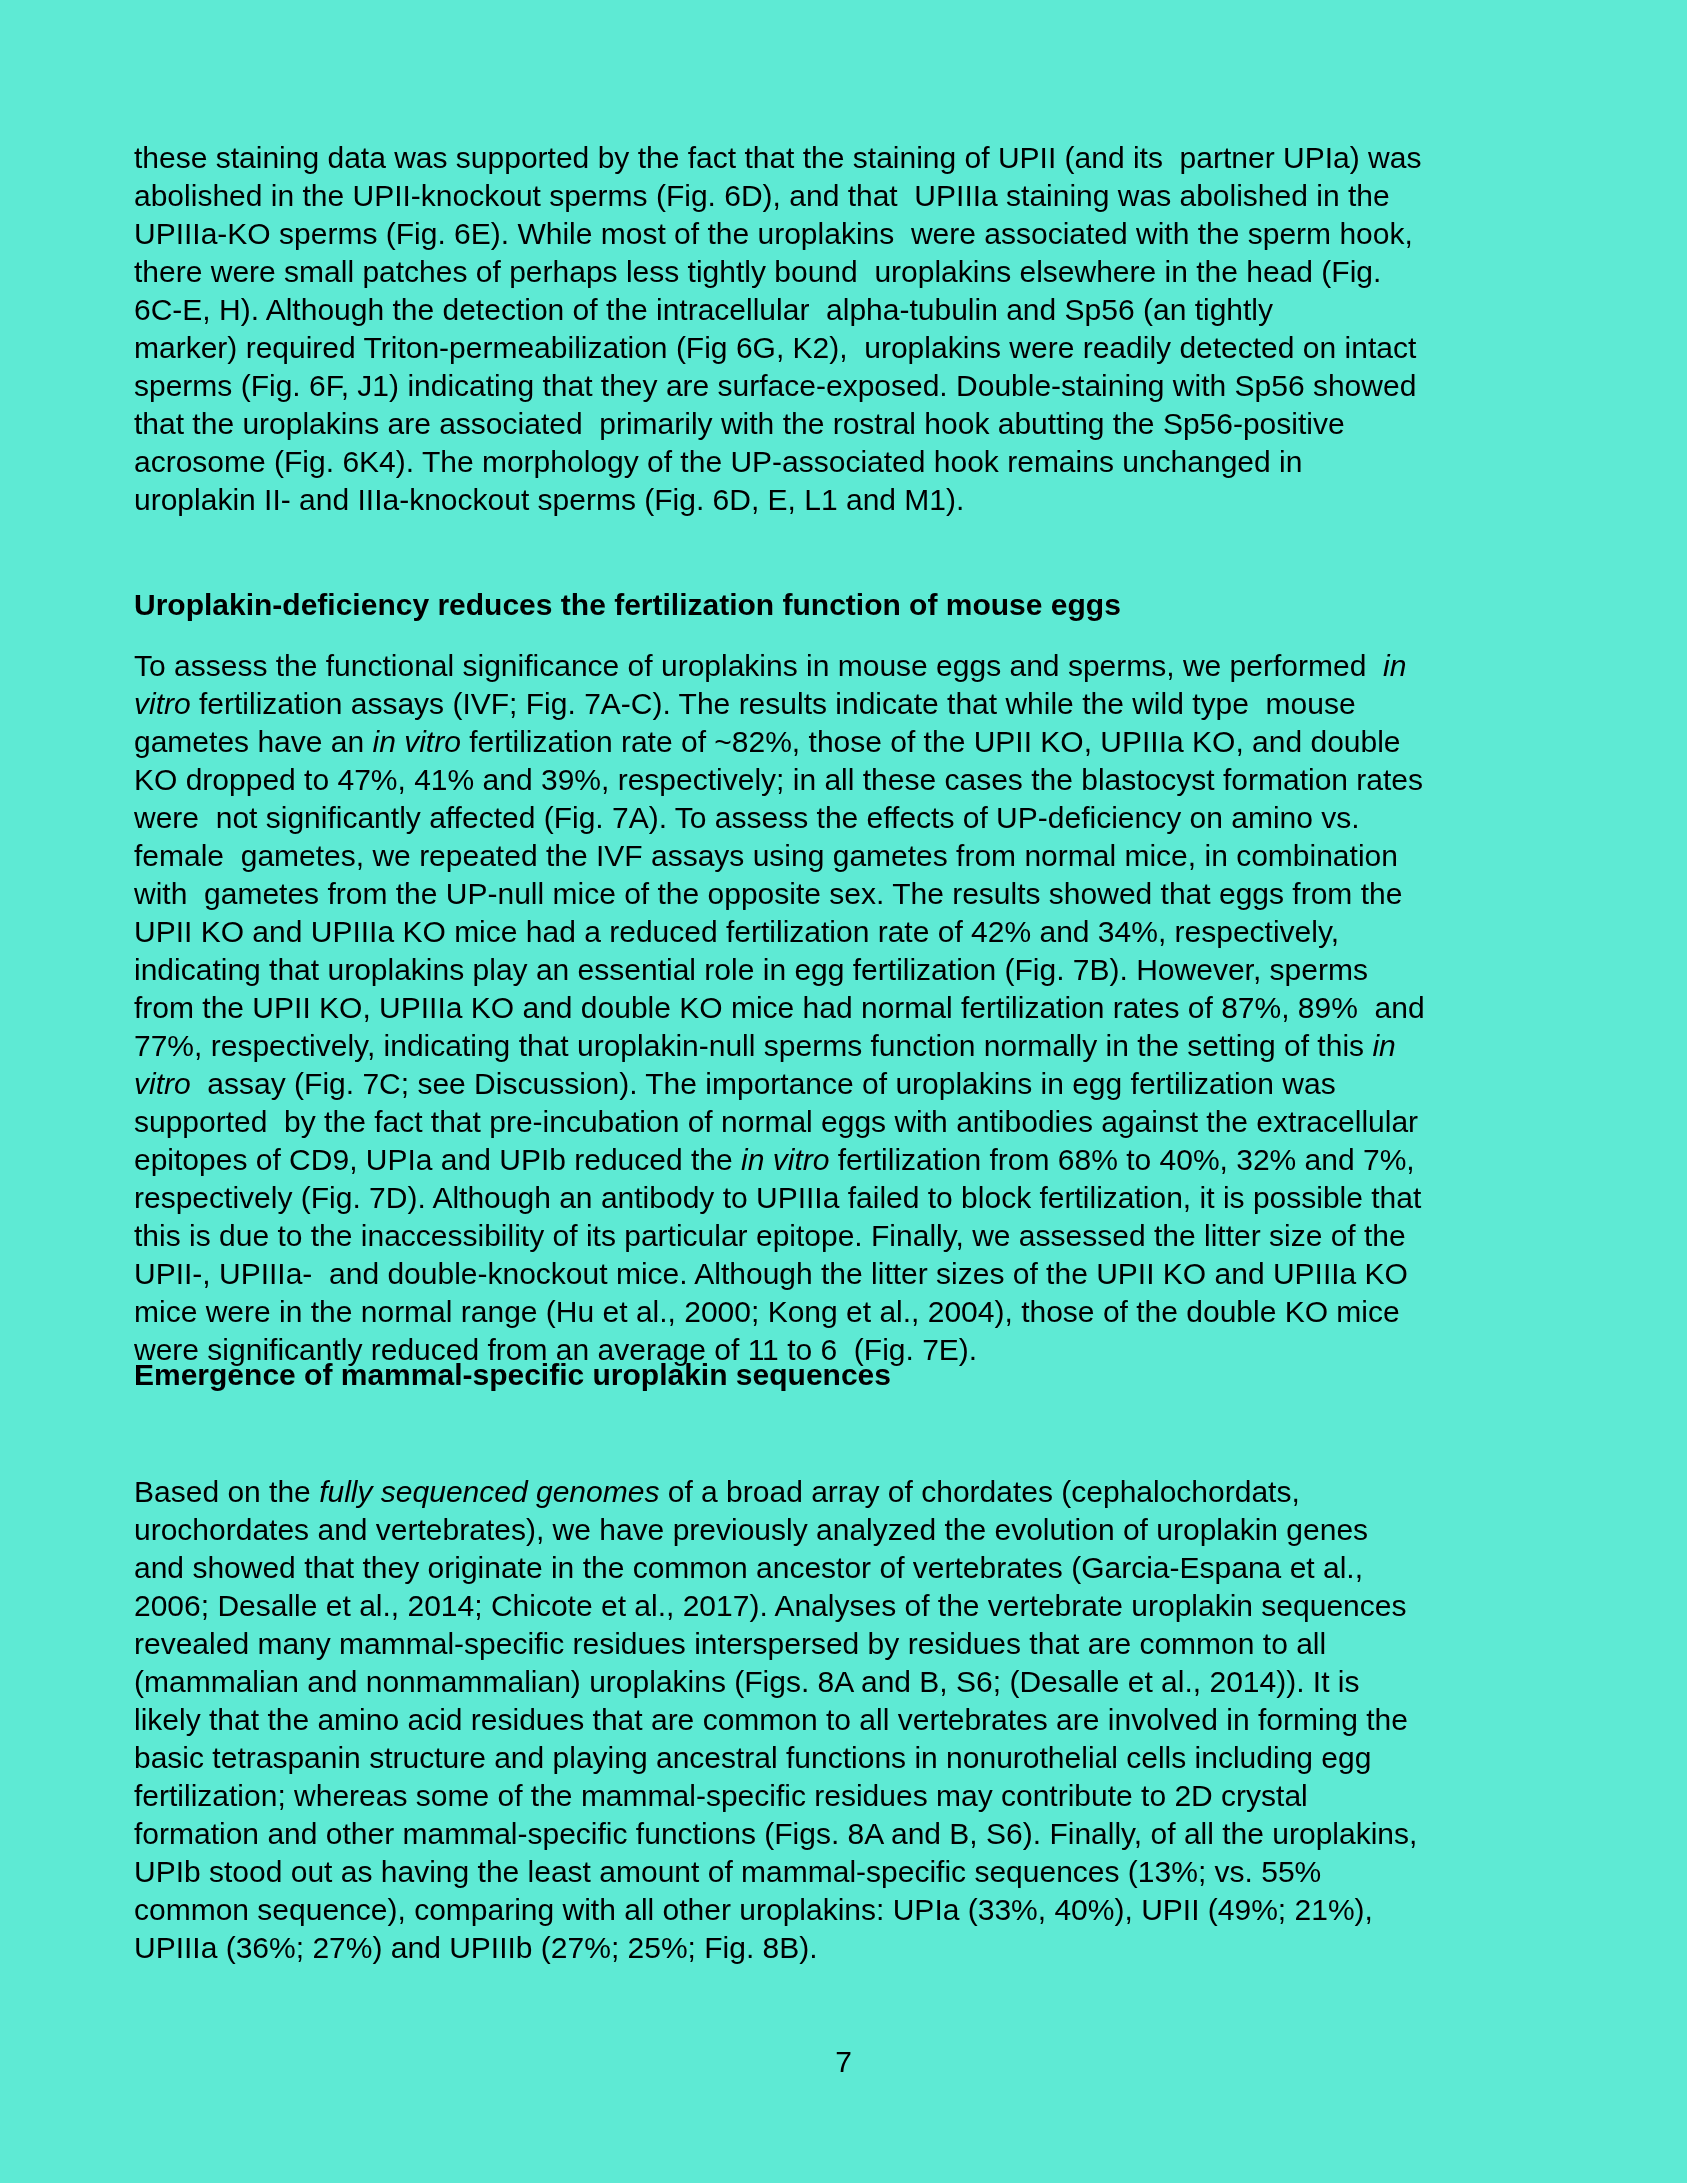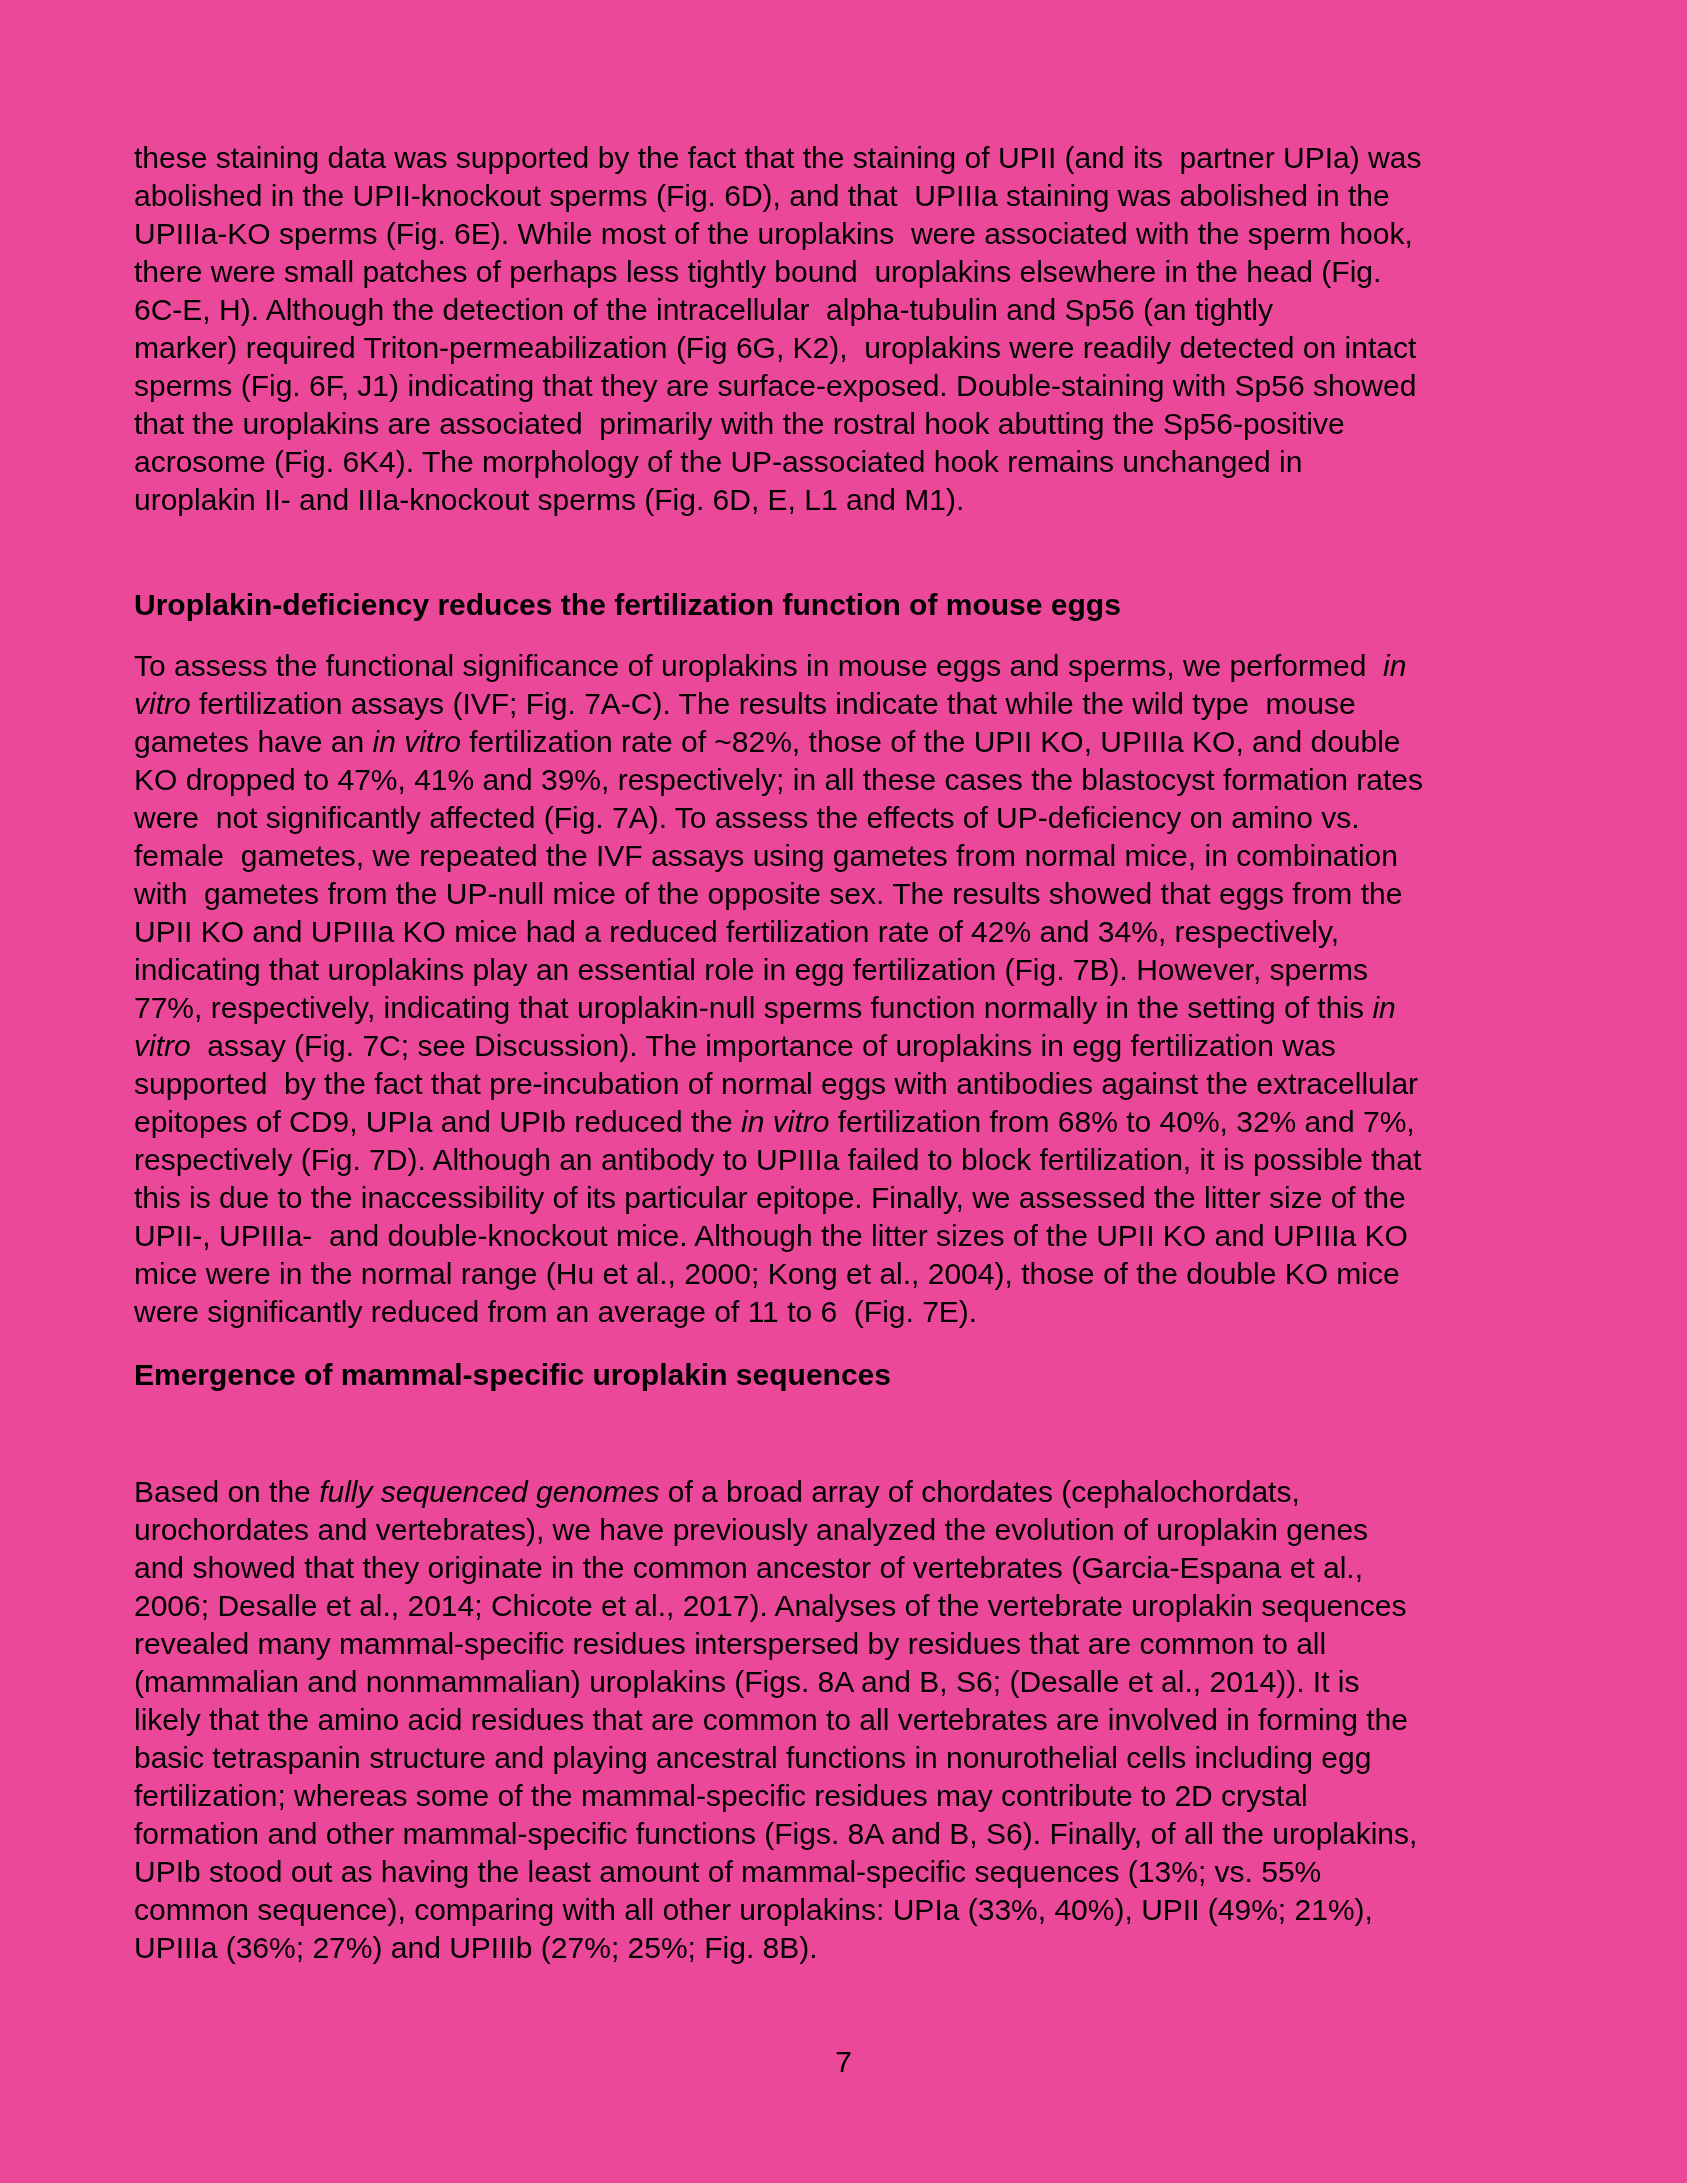--- a/index.html
+++ b/index.html
@@ -1,20 +1,20 @@
 <!DOCTYPE html>
 <html style="font-size:10.6px"><head>
 <meta charset="utf-8">
 <style>
   html,body{margin:0;padding:0;background:#ffffff;}
   .page{
     position:relative;
     width:1687px;
     height:2183px;
-    background:#ec4899;
+    background:#5eead4;
     color:#000000;
     font-family:"Liberation Sans", sans-serif;
     overflow:hidden;
   }
   .block{position:absolute;left:134px;width:1462px;}
   .line{
     height:38px;
     line-height:38px;
     font-size:30px;
     white-space:pre;
@@ -60,20 +60,21 @@
       <div class="block paragraph" id="b2">
         <div class="line">To assess the functional significance of uroplakins in mouse eggs and sperms, we performed  <i>in</i></div>
         <div class="line"><i>vitro</i> fertilization assays (IVF; Fig. 7A-C). The results indicate that while the wild type  mouse</div>
         <div class="line">gametes have an <i>in vitro</i> fertilization rate of ~82%, those of the UPII KO, UPIIIa KO, and double</div>
         <div class="line">KO dropped to 47%, 41% and 39%, respectively; in all these cases the blastocyst formation rates</div>
         <div class="line">were  not significantly affected (Fig. 7A). To assess the effects of UP-deficiency on amino vs.</div>
         <div class="line">female  gametes, we repeated the IVF assays using gametes from normal mice, in combination</div>
         <div class="line">with  gametes from the UP-null mice of the opposite sex. The results showed that eggs from the</div>
         <div class="line">UPII KO and UPIIIa KO mice had a reduced fertilization rate of 42% and 34%, respectively,</div>
         <div class="line">indicating that uroplakins play an essential role in egg fertilization (Fig. 7B). However, sperms</div>
+        <div class="line">from the UPII KO, UPIIIa KO and double KO mice had normal fertilization rates of 87%, 89%  and</div>
         <div class="line">77%, respectively, indicating that uroplakin-null sperms function normally in the setting of this <i>in</i></div>
         <div class="line"><i>vitro</i>  assay (Fig. 7C; see Discussion). The importance of uroplakins in egg fertilization was</div>
         <div class="line">supported  by the fact that pre-incubation of normal eggs with antibodies against the extracellular</div>
         <div class="line">epitopes of CD9, UPIa and UPIb reduced the <i>in vitro</i> fertilization from 68% to 40%, 32% and 7%,</div>
         <div class="line">respectively (Fig. 7D). Although an antibody to UPIIIa failed to block fertilization, it is possible that</div>
         <div class="line">this is due to the inaccessibility of its particular epitope. Finally, we assessed the litter size of the</div>
         <div class="line">UPII-, UPIIIa-  and double-knockout mice. Although the litter sizes of the UPII KO and UPIIIa KO</div>
         <div class="line">mice were in the normal range (Hu et al., 2000; Kong et al., 2004), those of the double KO mice</div>
         <div class="line">were significantly reduced from an average of 11 to 6  (Fig. 7E).</div>
       </div>

